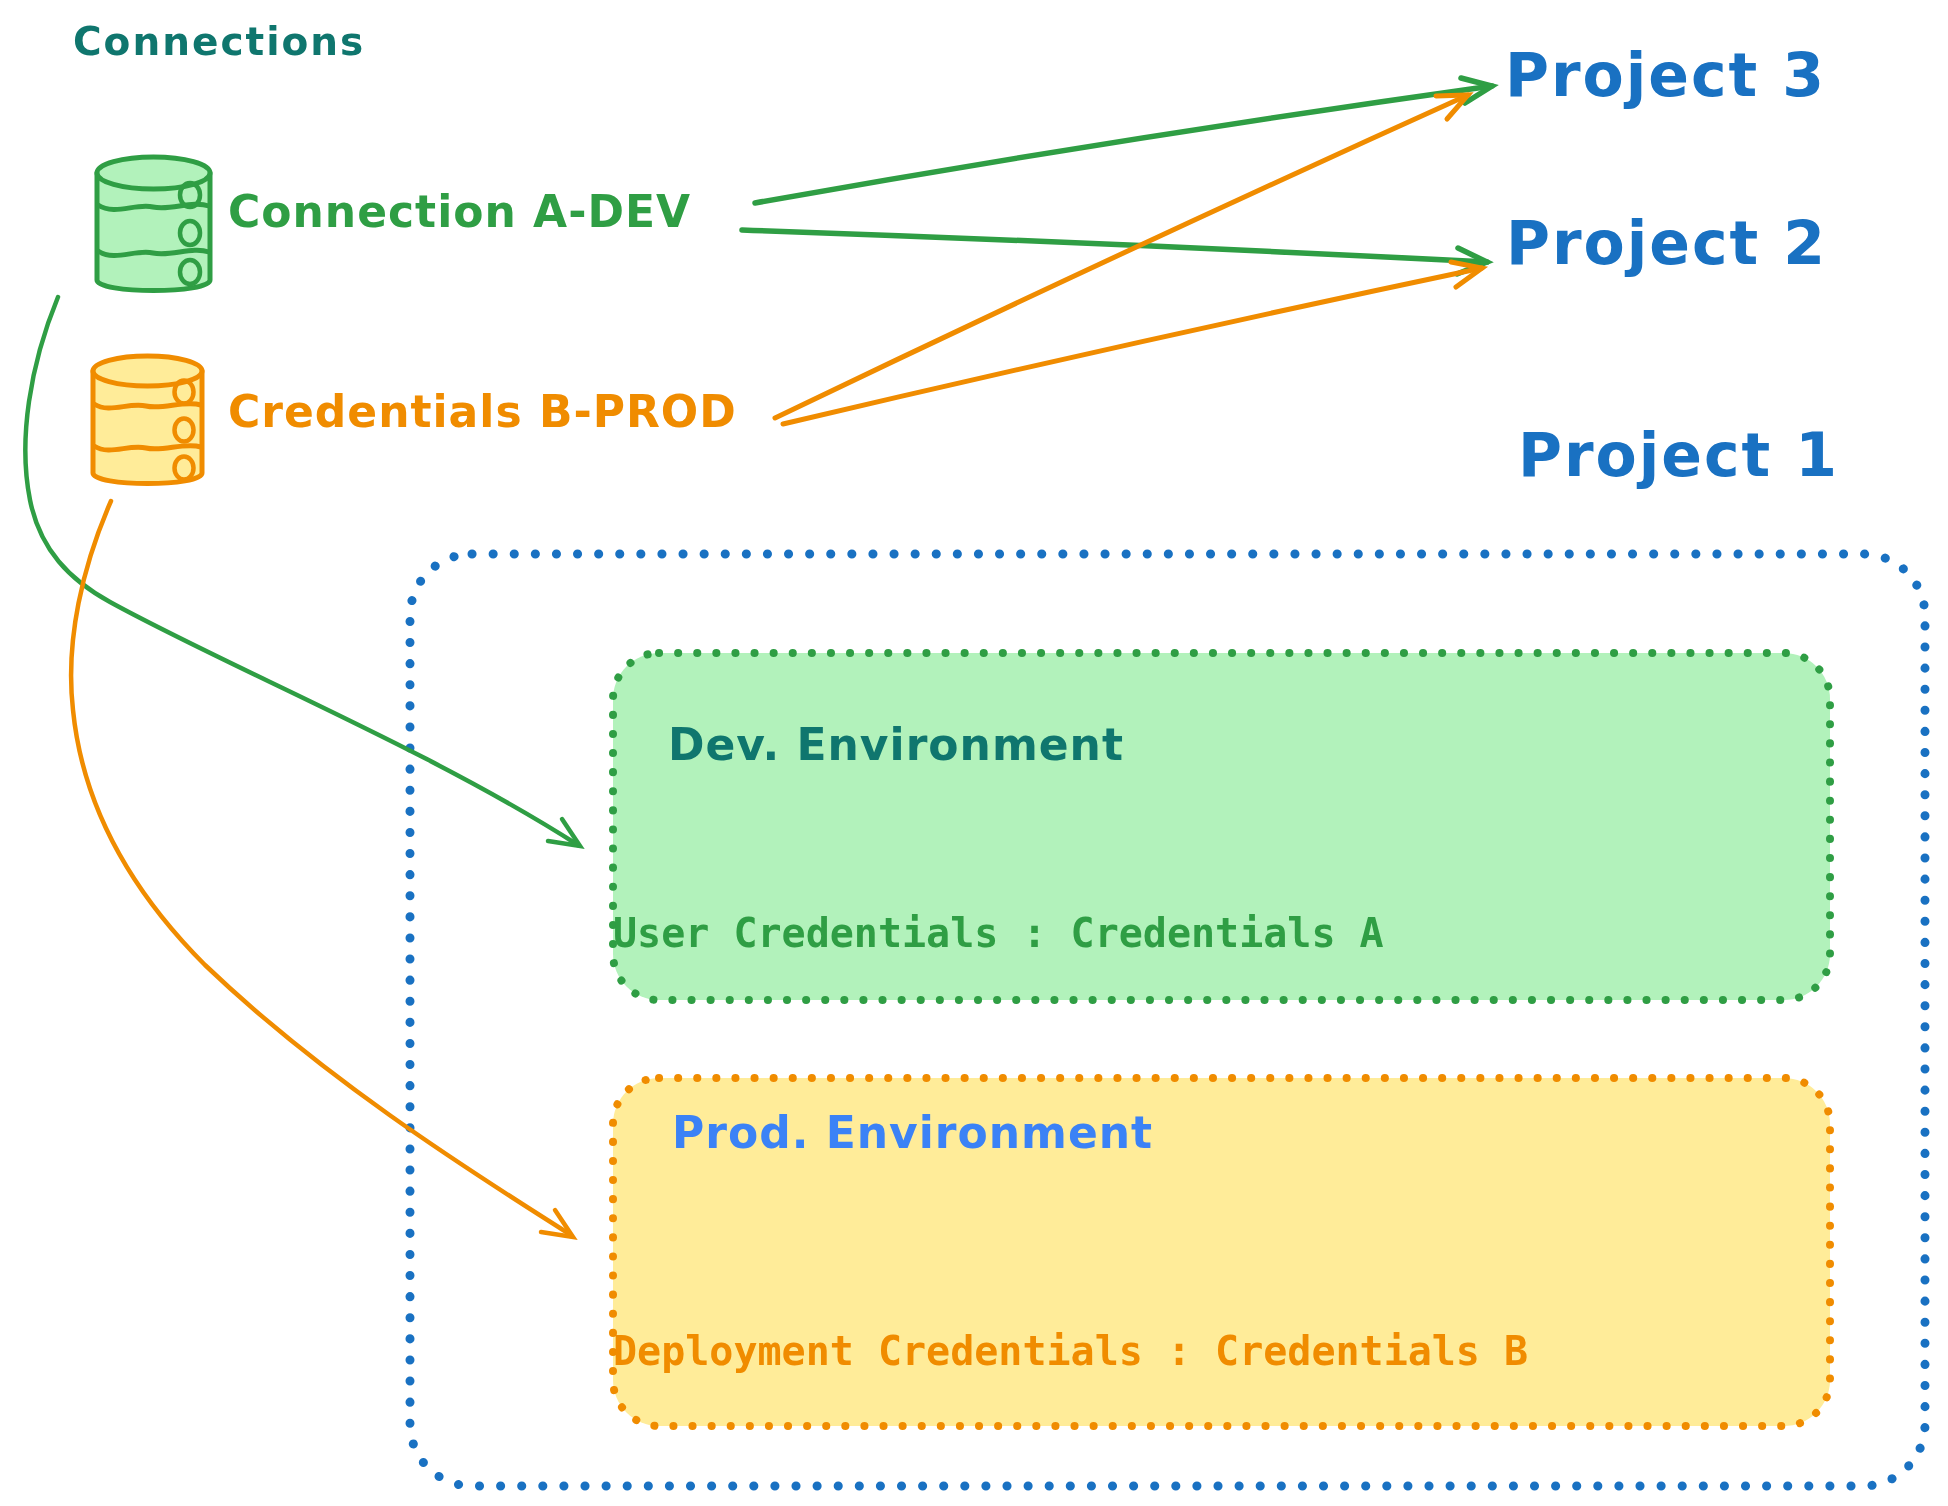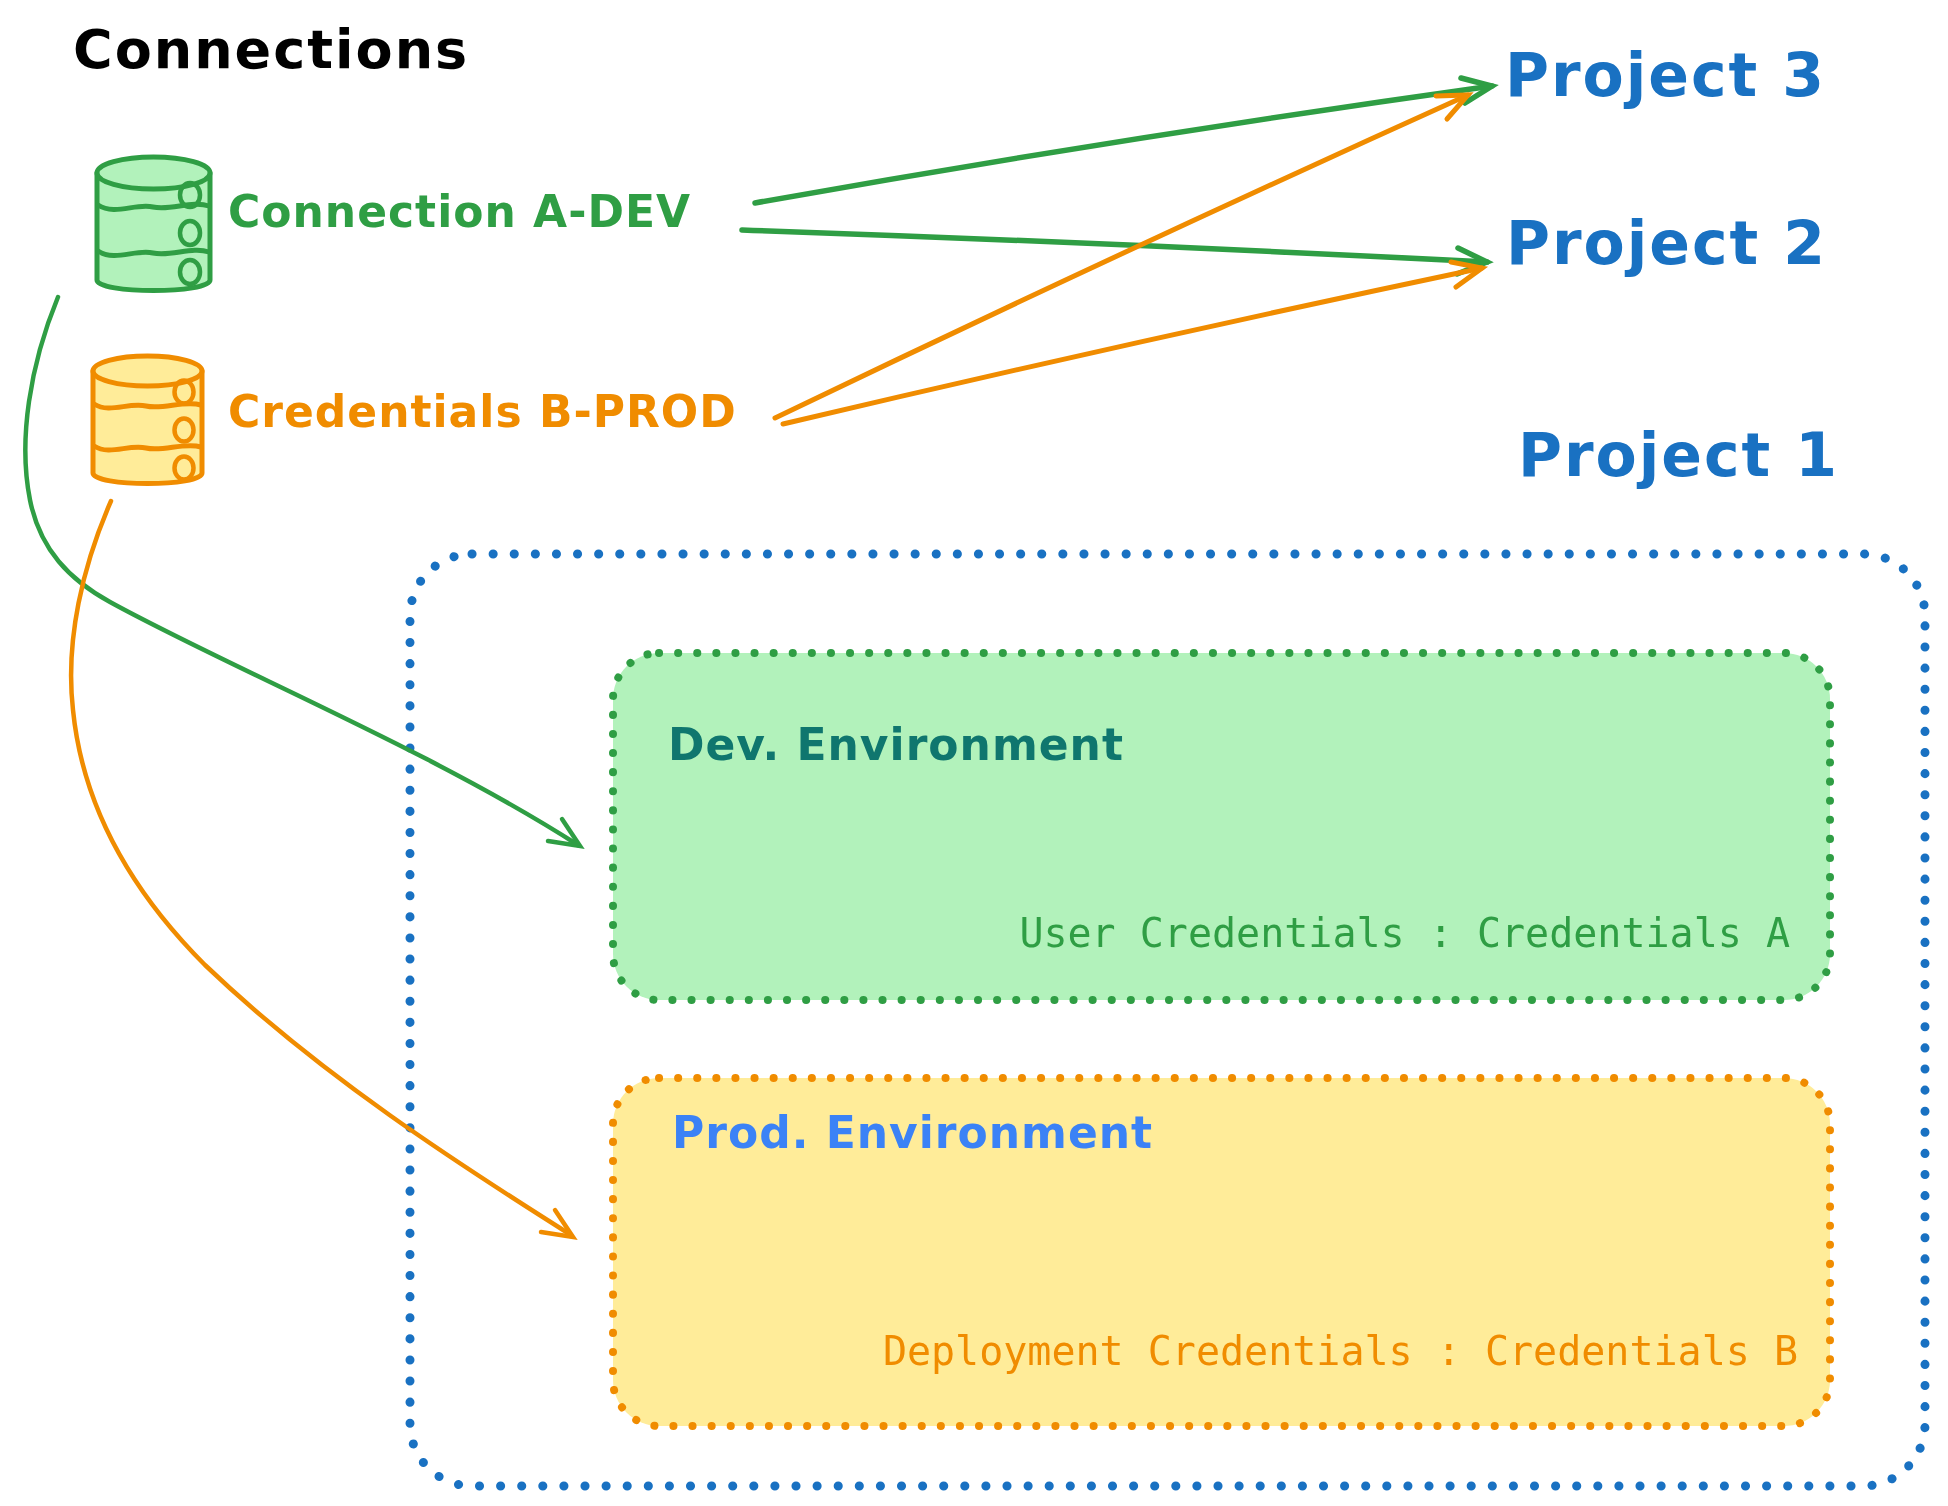--- a/index.html
+++ b/index.html
@@ -23,23 +23,23 @@
     height: 1506px;
   }
   .lbl {
     position: absolute;
     line-height: 1.05;
     white-space: nowrap;
     font-weight: 700;
   }
   .lbl-title {
     left: 73px; top: 22px;
-    font-size: 54px;
+    font-size: 39px;
     letter-spacing: 2px;
-    color: #000000;
+    color: #0f766e;
   }
   .lbl-conn-a {
     left: 228px; top: 189px;
     font-size: 44px;
     letter-spacing: 1px;
     color: #2f9e44;
     text-align: right;
   }
   .lbl-conn-b {
     left: 228px; top: 389px;
@@ -57,22 +57,21 @@
   .lbl-project-1 { left: 1518px; top: 424px; }
   .lbl-env-title {
     font-size: 44px;
     letter-spacing: 1px;
   }
   .lbl-dev-title  { left: 668px; top: 722px;  color: #0f766e; }
   .lbl-prod-title { left: 672px; top: 1110px; color: #3b82f6; }
   .lbl-cred {
     font-family: "DejaVu Sans Mono", "Liberation Mono", monospace;
     font-size: 40px;
-    font-weight: 400;
-    text-align: right;
+    font-weight: 700;
   }
   .lbl-dev-cred  { left: 613px; top: 912px;  width: 1177px; color: #2f9e44; }
   .lbl-prod-cred { left: 613px; top: 1330px; width: 1185px; color: #f08c00; }
 </style>
 </head>
 <body>
 
 <div class="canvas">
 
   <svg class="layer-svg" viewBox="0 0 1948 1506">

